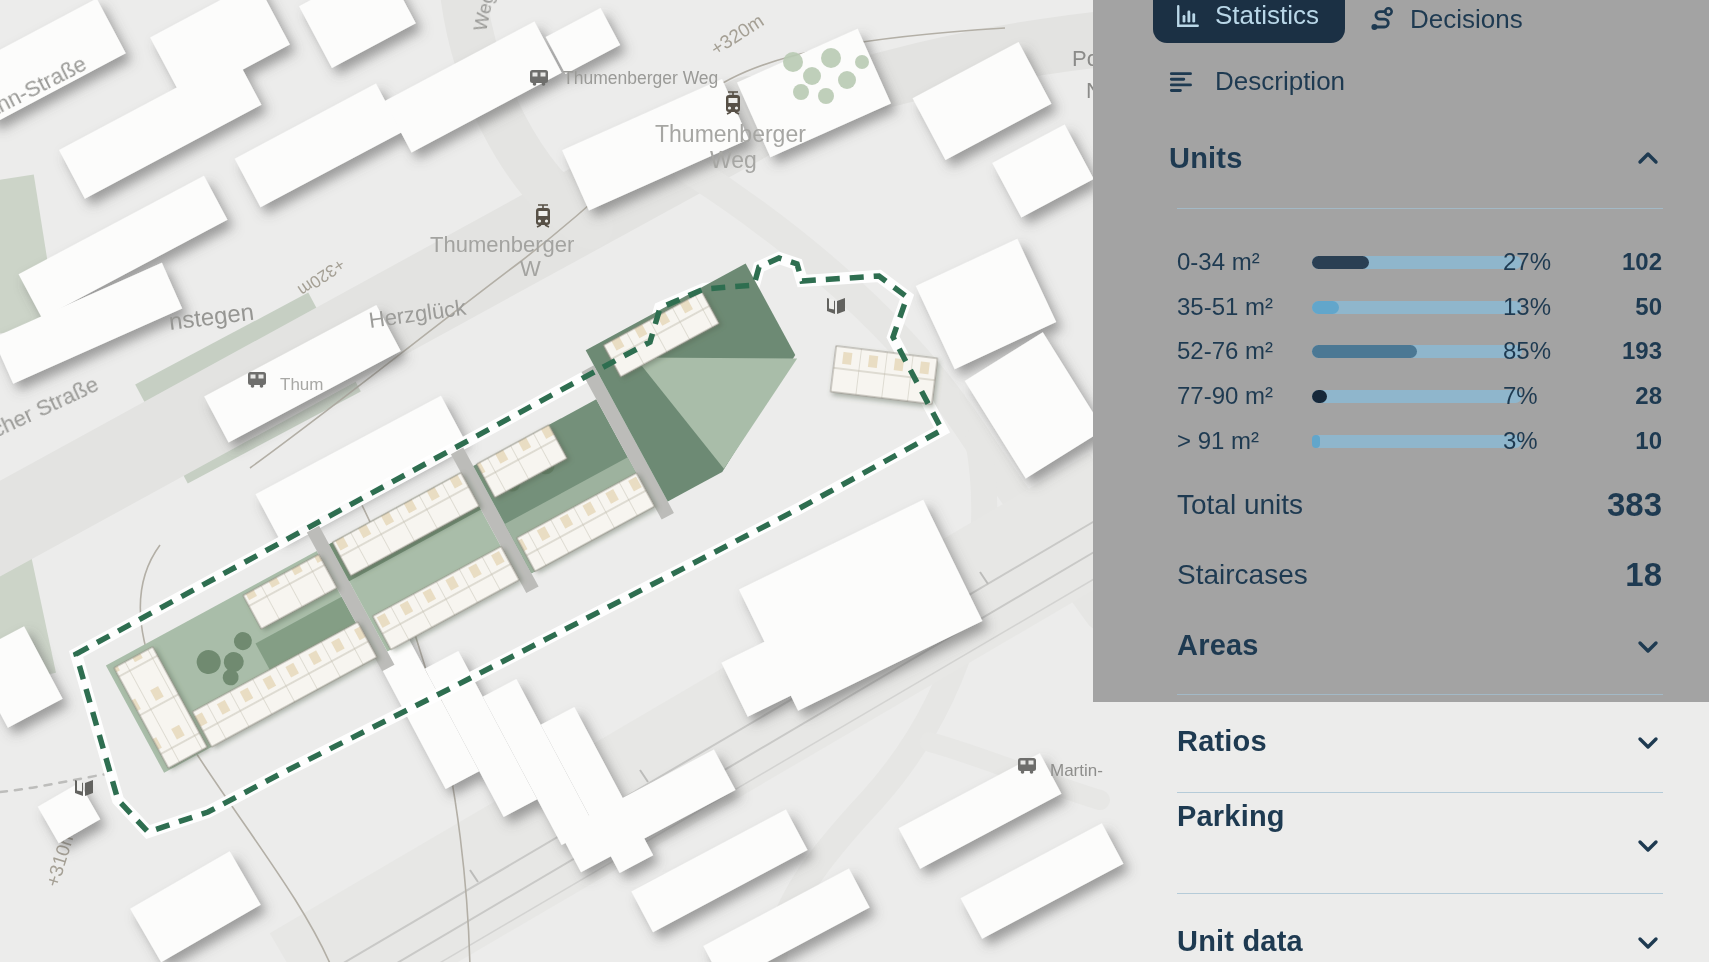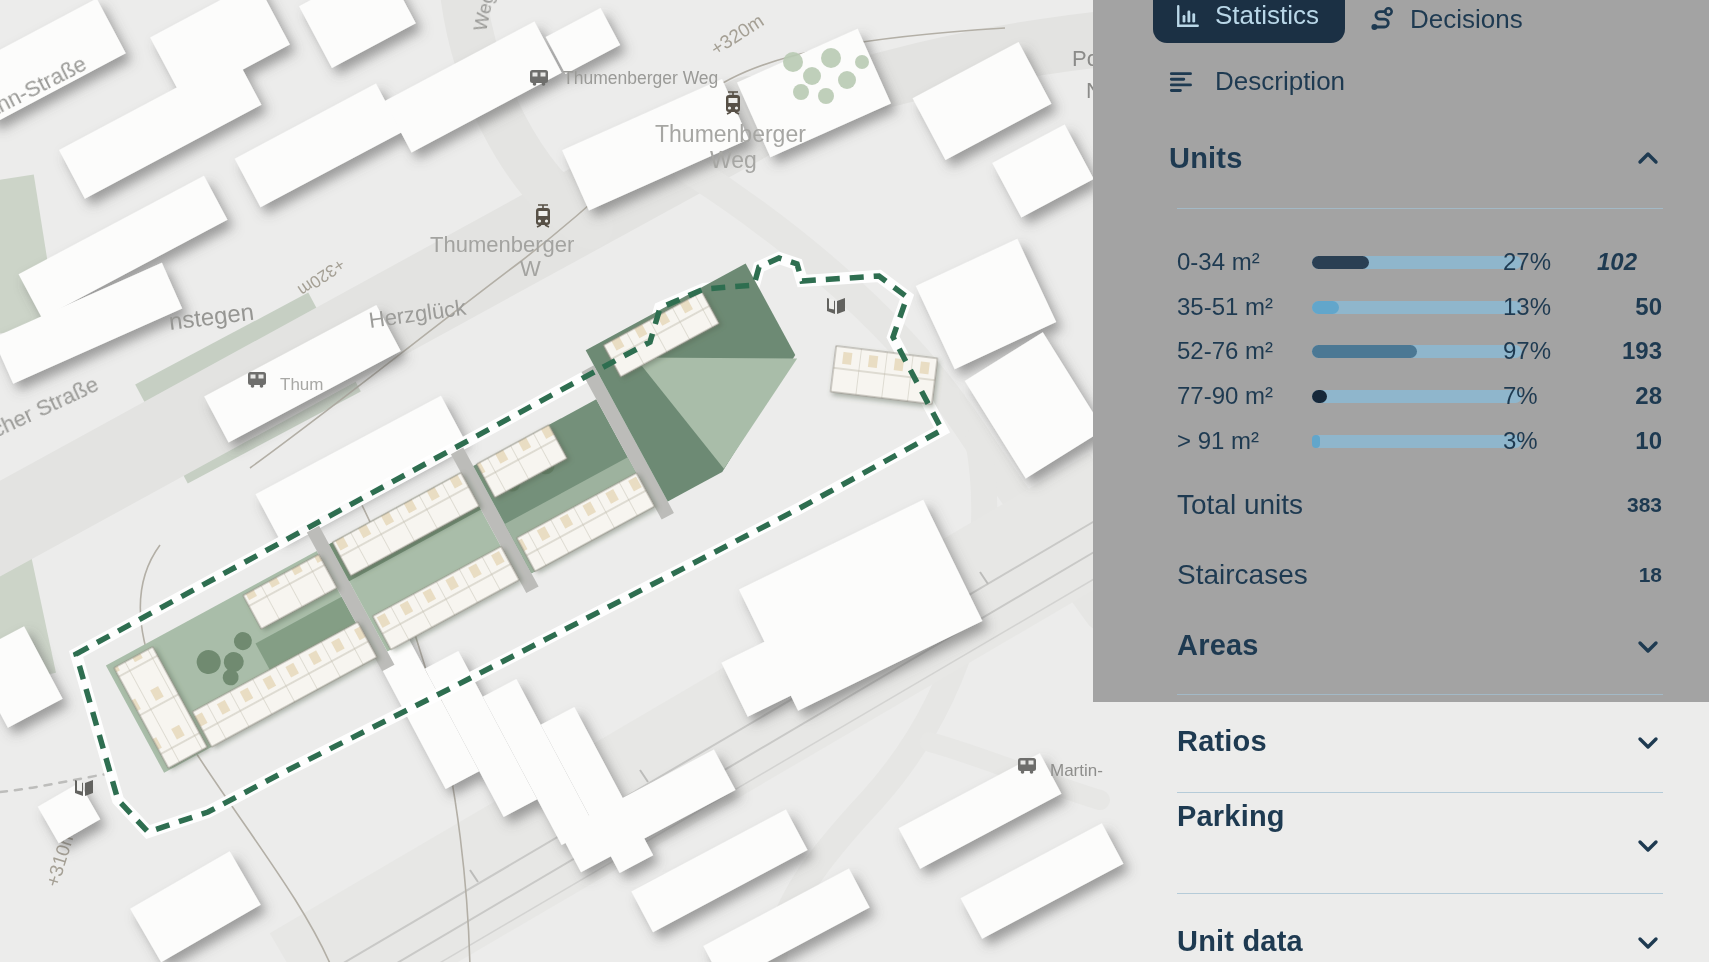--- a/index.html
+++ b/index.html
@@ -12,21 +12,21 @@
   
   .panel{position:absolute;left:1093px;top:0;width:616px;height:702px;
          background:#a3a3a3;color:#1e3a51;}
   .abs{position:absolute;}
   .tab-active{background:#1b3044;border-radius:14px;display:flex;align-items:center;
               gap:14px;padding:14px 26px 12px 22px;color:#b9d7e8;font-size:26px;}
   .tab{display:flex;align-items:center;gap:14px;font-size:26px;color:#1e3a51;cursor:pointer;}
   .desc-row{display:flex;align-items:center;gap:20px;font-size:26px;cursor:pointer;}
   .sec-title{font-size:29px;font-weight:600;letter-spacing:.2px;}
   .kv-label{font-size:28px;}
-  .kv-value{font-size:21px;font-weight:700;text-align:right;}
+  .kv-value{font-size:33px;font-weight:700;text-align:right;}
   .divider{position:absolute;left:84px;width:486px;height:1px;background:#a3c0d2;opacity:.75;}
   .u-label{position:absolute;left:84px;font-size:24px;}
   .u-track{position:absolute;left:219px;width:210px;height:13px;border-radius:7px;background:#8fb6cc;}
   .u-fill{height:13px;border-radius:7px;}
   .u-pct{position:absolute;width:90px;font-size:24px;}
   .u-count{position:absolute;width:80px;text-align:right;font-size:24px;font-weight:700;}
   .chev{position:absolute;left:540px;width:30px;height:30px;}
   .row-anchor{transform:translateY(-50%);}
 </style>
 </head>
@@ -256,36 +256,36 @@
   </svg>
   <div class="divider" style="top:208px;"></div>
 
   <div>
     <div>
       <div class="abs u-label row-anchor" style="top:262px;">0-34 m²</div>
       <div class="abs u-track" style="top:256px;">
           <div class="u-fill" style="width: 57px; background: rgb(42, 63, 83);"></div>
         </div>
       <div class="abs u-pct row-anchor" style="left:410px;top:262px;">27%</div>
-      <div class="abs u-count row-anchor" style="left:464px;top:262px;font-style:italic;">102</div>
+      <div class="abs u-count row-anchor" style="left:489px;top:262px;">102</div>
     </div>
     <div>
       <div class="abs u-label row-anchor" style="top:307px;">35-51 m²</div>
       <div class="abs u-track" style="top:301px;">
           <div class="u-fill" style="width: 27px; background: rgb(98, 166, 203);"></div>
         </div>
       <div class="abs u-pct row-anchor" style="left:410px;top:307px;">13%</div>
       <div class="abs u-count row-anchor" style="left:489px;top:307px;">50</div>
     </div>
     <div>
       <div class="abs u-label row-anchor" style="top:351px;">52-76 m²</div>
       <div class="abs u-track" style="top:345px;">
           <div class="u-fill" style="width: 105px; background: rgb(75, 120, 148);"></div>
         </div>
-      <div class="abs u-pct row-anchor" style="left:410px;top:351px;">97%</div>
+      <div class="abs u-pct row-anchor" style="left:410px;top:351px;">85%</div>
       <div class="abs u-count row-anchor" style="left:489px;top:351px;">193</div>
     </div>
     <div>
       <div class="abs u-label row-anchor" style="top:396px;">77-90 m²</div>
       <div class="abs u-track" style="top:390px;">
           <div class="u-fill" style="width: 15px; background: rgb(22, 40, 58);"></div>
         </div>
       <div class="abs u-pct row-anchor" style="left:410px;top:396px;">7%</div>
       <div class="abs u-count row-anchor" style="left:489px;top:396px;">28</div>
     </div>

